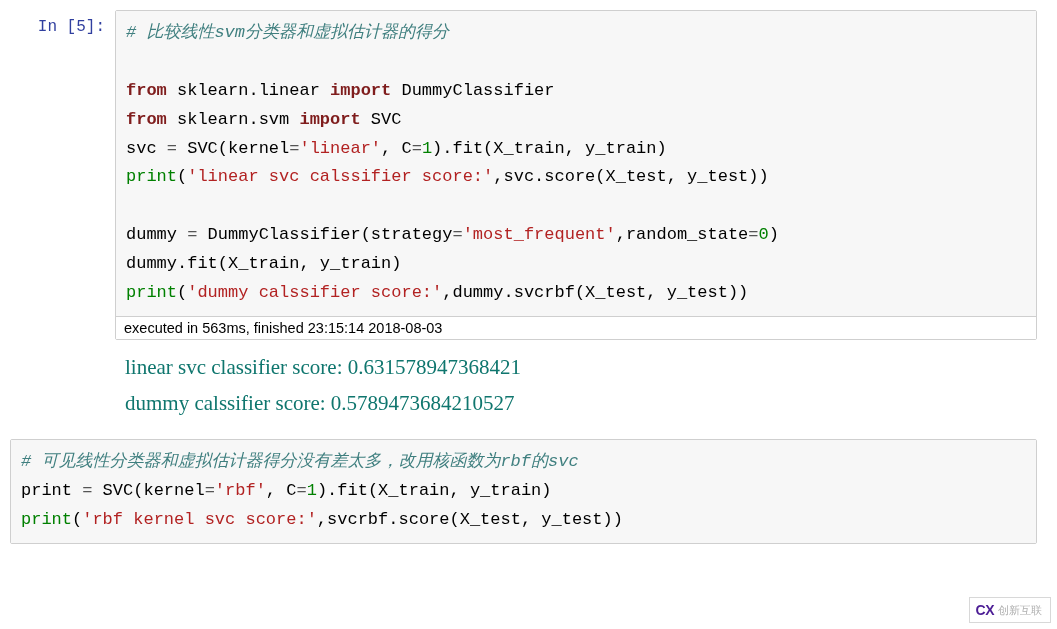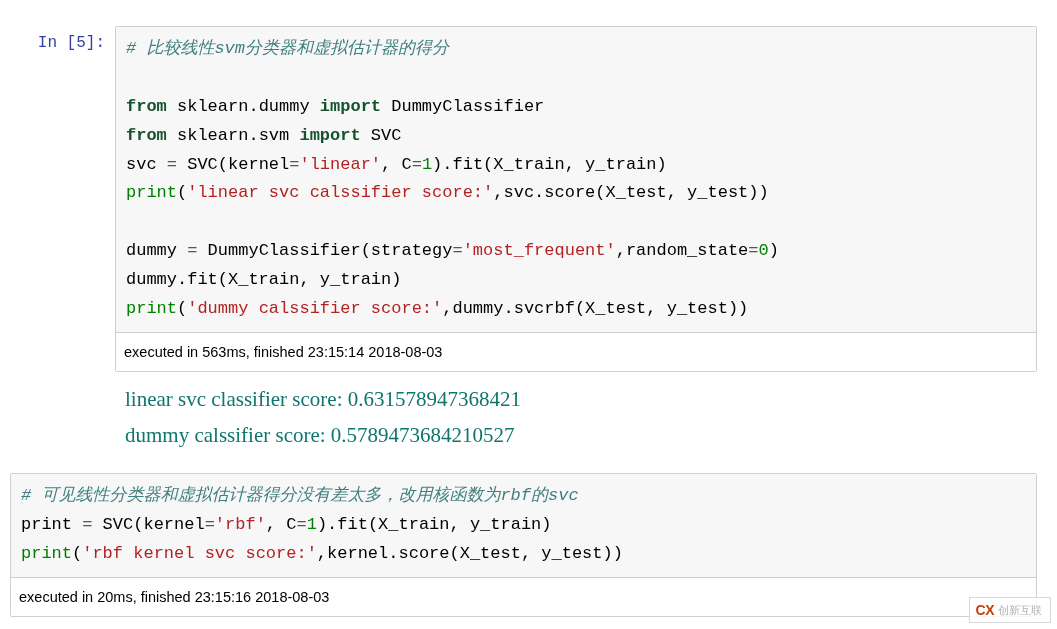--- a/index.html
+++ b/index.html
@@ -8,21 +8,20 @@
     font-family: -apple-system, BlinkMacSystemFont, "Segoe UI", Helvetica, Arial, sans-serif;
     background: #fff;
     color: #000;
     font-size: 14px;
     position: relative;
   }
   .cell {
     display: flex;
     align-items: flex-start;
     margin-bottom: 14px;
-    margin-top: 16px;
   }
   .prompt {
     width: 95px;
     flex: 0 0 95px;
     text-align: right;
     padding-right: 10px;
     padding-top: 8px;
     font-family: "Courier New", monospace;
     color: #303F9F;
     font-size: 16px;
@@ -41,37 +40,37 @@
     font-family: "Courier New", monospace;
     font-size: 17px;
     line-height: 1.7;
     white-space: pre;
     overflow-x: auto;
     background: #f7f7f7;
   }
   .exec-info {
     border-top: 1px solid #cfcfcf;
     background: #fff;
-    padding: 11px 8px;
+    padding: 3px 8px;
     font-family: Arial, sans-serif;
     font-size: 14.5px;
     color: #000;
   }
   .output-area {
     padding: 10px 10px 4px 10px;
     font-family: Liberation Serif, serif;
     font-size: 21px;
     line-height: 1.7;
     white-space: pre;
     color: #0f766e;
   }
 
   
   .c1 { color: #3f7f7f; font-style: italic; } 
-  .kw { color: #14532d; font-weight: bold; }  
+  .kw { color: #7f1d1d; font-weight: bold; }  
   .nn { color: #000; }                        
   .op { color: #555; }                        
   .st { color: #b22222; }                     
   .nm { color: #008000; }                     
   .fn { color: #008000; }                     
   .pn { color: #000; }                        
 
   .watermark {
     position: fixed;
     right: 6px;
@@ -80,56 +79,55 @@
     color: #b0b0b0;
     border: 1px solid #d8d8d8;
     background: rgba(255,255,255,.85);
     padding: 4px 8px 4px 6px;
     display: flex;
     align-items: center;
     gap: 4px;
   }
   .watermark .logo {
     font-weight: bold;
-    color: #c2410c;
+    color: #4c1d95;
     font-size: 14px;
     letter-spacing: -0.5px;
   }
 </style>
 </head>
 <body>
 
 <div class="cell">
   <div class="prompt">In  [5]:</div>
   <div class="cell-body">
     <div class="input-area">
       <div class="code-area"><span class="c1"># 比较线性svm分类器和虚拟估计器的得分</span>
 
-<span class="kw">from</span><span class="nn"> sklearn.dummy </span><span class="kw">import</span><span class="nn"> DummyClassifier</span>
+<span class="kw">from</span><span class="nn"> sklearn.linear </span><span class="kw">import</span><span class="nn"> DummyClassifier</span>
 <span class="kw">from</span><span class="nn"> sklearn.svm </span><span class="kw">import</span><span class="nn"> SVC</span>
 <span class="nn">svc </span><span class="op">=</span><span class="nn"> SVC(kernel</span><span class="op">=</span><span class="st">'linear'</span><span class="nn">, C</span><span class="op">=</span><span class="nm">1</span><span class="nn">).fit(X_train, y_train)</span>
 <span class="fn">print</span><span class="pn">(</span><span class="st">'linear svc calssifier score:'</span><span class="nn">,svc.score(X_test, y_test))</span>
 
 <span class="nn">dummy </span><span class="op">=</span><span class="nn"> DummyClassifier(strategy</span><span class="op">=</span><span class="st">'most_frequent'</span><span class="nn">,random_state</span><span class="op">=</span><span class="nm">0</span><span class="nn">)</span>
 <span class="nn">dummy.fit(X_train, y_train)</span>
 <span class="fn">print</span><span class="pn">(</span><span class="st">'dummy calssifier score:'</span><span class="nn">,dummy.svcrbf(X_test, y_test))</span></div>
       <div class="exec-info">executed in 563ms, finished 23:15:14 2018-08-03</div>
     </div>
     <div class="output-area">linear svc classifier score: 0.631578947368421
 dummy calssifier score: 0.5789473684210527</div>
   </div>
 </div>
 
 <div class="cell">
   <div class="cell-body">
     <div class="input-area">
       <div class="code-area"><span class="c1"># 可见线性分类器和虚拟估计器得分没有差太多，改用核函数为rbf的svc</span>
 <span class="nn">print </span><span class="op">=</span><span class="nn"> SVC(kernel</span><span class="op">=</span><span class="st">'rbf'</span><span class="nn">, C</span><span class="op">=</span><span class="nm">1</span><span class="nn">).fit(X_train, y_train)</span>
-<span class="fn">print</span><span class="pn">(</span><span class="st">'rbf kernel svc score:'</span><span class="nn">,kernel.score(X_test, y_test))</span></div>
-      <div class="exec-info">executed in 20ms, finished 23:15:16 2018-08-03</div>
+<span class="fn">print</span><span class="pn">(</span><span class="st">'rbf kernel svc score:'</span><span class="nn">,svcrbf.score(X_test, y_test))</span></div>
     </div>
   </div>
 </div>
 
 <div class="watermark">
   <span class="logo">CX</span>
   <span>创新互联</span>
 </div>
 
 </body></html>

